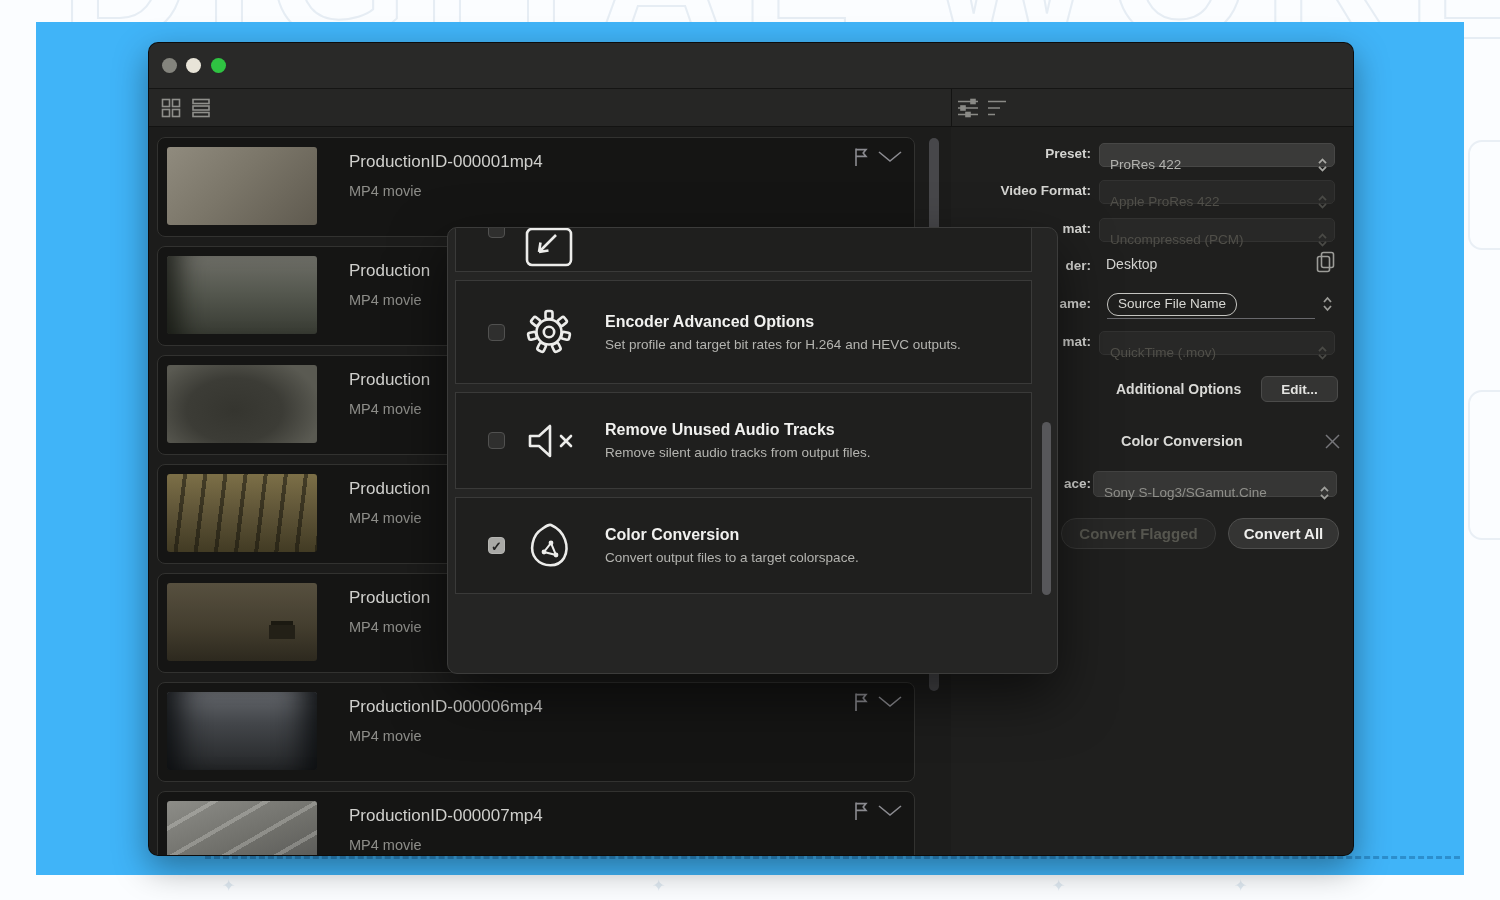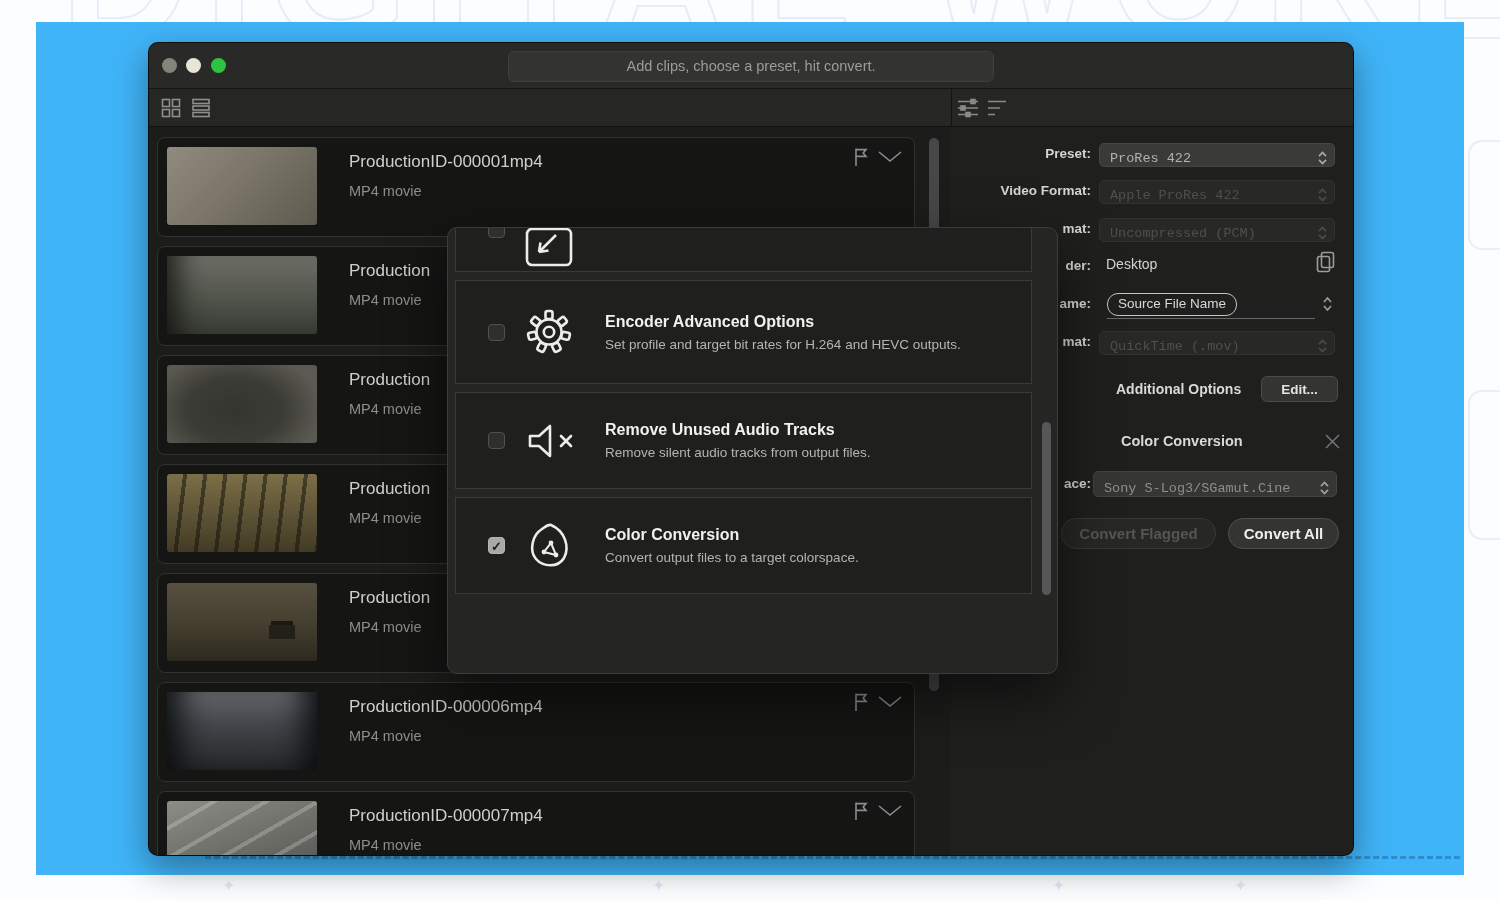--- a/index.html
+++ b/index.html
@@ -71,21 +71,21 @@
   .clip-chevron { position:absolute; left:719px; top:12px; background:none; border:none; padding:0; }
 
   .list-scrollbar { position:absolute; left:780px; top:11px; width:10px; height:553px;
     background:#47474a; border-radius:5px; }
 
   
   .inspector { position:absolute; left:802px; top:84px; right:0; bottom:0; background:#1f1f1e; }
   .insp-label { position:absolute; left:0; width:140px; text-align:right; font-size:13.5px;
     font-weight:bold; color:#d4d4d1; white-space:nowrap; }
   .dropdown { position:absolute; height:24px; border-radius:5px; display:flex;
-    align-items:flex-end; padding:0 4px 0 10px;font-family:Liberation Mono, monospace; }
+    align-items:flex-start; padding:13px 4px 0 10px; }
   .dropdown .dd-text { flex:1; font-size:13.5px; white-space:nowrap; overflow:hidden; }
   .dd-enabled { background:#3a3a39; border:1px solid #474746; }
   .dd-enabled .dd-text { color:#b2b2ae; }
   .dd-disabled { background:#282827; border:1px solid #323231; }
   .dd-disabled .dd-text { color:#504f49; }
   .dd-dim { background:#363635; border:1px solid #434342; }
   .dd-dim .dd-text { color:#8f8f8a; }
   .desktop-value { position:absolute; font-size:14px; color:#d4d4d1; }
   .token { position:absolute; height:23px; border:1.5px solid #c4c4c0; border-radius:11px;
     padding:0 10px; font-size:13.5px; color:#d8d8d4; line-height:20px; }
@@ -146,21 +146,20 @@
 
   <div class="abs blue-panel"></div>
   <div class="abs dashes"></div>
 
   <div class="abs window">
 
     <div class="titlebar">
       <span class="light close"></span>
       <span class="light min"></span>
       <span class="light zoom"></span>
-      <div class="hint-field">Add clips, choose a preset, hit convert.</div>
     </div>
 
     <div class="toolbar">
       <button class="tool-btn" style="left:12px;">
         <svg width="20" height="20" viewBox="0 0 20 20">
           <g fill="none" stroke="#8f8f8b" stroke-width="1.6">
             <rect x="1.5" y="1.5" width="7" height="7"></rect>
               <rect x="11.5" y="1.5" width="7" height="7"></rect>
             <rect x="1.5" y="11.5" width="7" height="7"></rect>
               <rect x="11.5" y="11.5" width="7" height="7"></rect>

